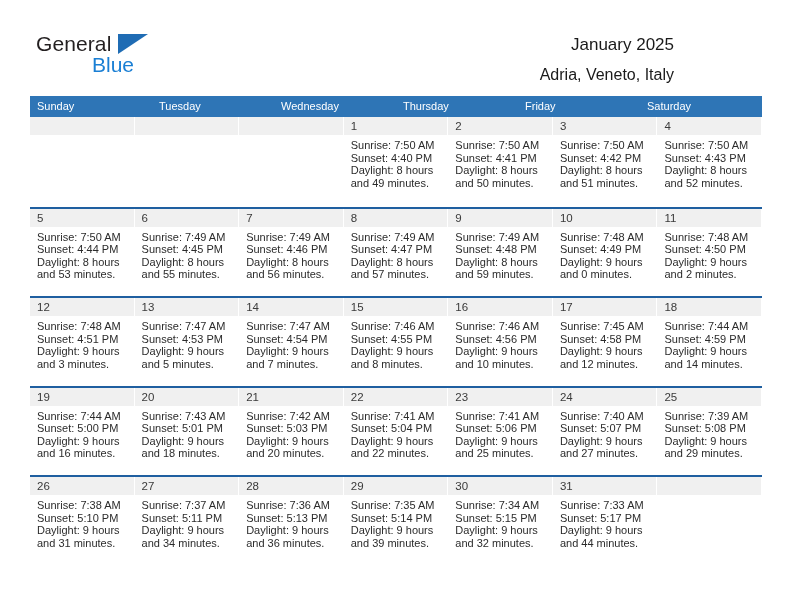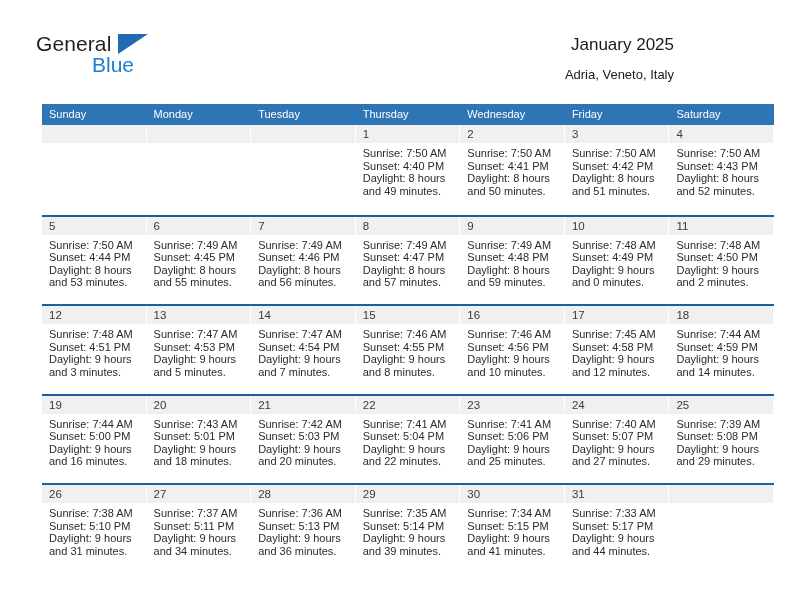--- a/index.html
+++ b/index.html
@@ -69,34 +69,33 @@
     top: 30px;
     text-align: right;
   }
   .cal-title {
     font-size: 17px;
     color: #1a1a1a;
     line-height: 30px;
     white-space: nowrap;
   }
   .cal-subtitle {
-    font-size: 13px;
+    font-size: 16px;
     color: #1a1a1a;
     line-height: 22px;
     margin-top: 4px;
     white-space: nowrap;
   }
 
   
   .calendar {
     position: absolute;
     left: 30px;
-    top: 104px;
+    top: 96px;
     width: 732px;
-    margin-left: 12px;
   }
   .weekday-row {
     display: flex;
     width: 732px;
     height: 21px;
     background: #2e75b6;
   }
   .weekday {
     flex: 1 1 0;
     color: #ffffff;
@@ -157,24 +156,23 @@
       <div class="cal-title">January 2025</div>
       <div class="cal-subtitle">Adria, Veneto, Italy</div>
     </div>
 
   </div>
 
   <div class="calendar">
 
     <div class="weekday-row">
       <div class="weekday">Sunday</div>
-      <div class="weekday">Monday</div>
       <div class="weekday">Tuesday</div>
+      <div class="weekday">Wednesday</div>
       <div class="weekday">Thursday</div>
-      <div class="weekday">Wednesday</div>
       <div class="weekday">Friday</div>
       <div class="weekday">Saturday</div>
     </div>
 
     <div id="weeks-container">
         <div class="week-row first">
           <div class="day-cell empty">
             <div class="day-num-band"></div>
             <div class="day-body">
               <div></div>
@@ -469,21 +467,21 @@
               <div>Daylight: 9 hours</div>
               <div>and 39 minutes.</div>
             </div>
           </div>
           <div class="day-cell">
             <div class="day-num-band">30</div>
             <div class="day-body">
               <div>Sunrise: 7:34 AM</div>
               <div>Sunset: 5:15 PM</div>
               <div>Daylight: 9 hours</div>
-              <div>and 41 minutes.</div>
+              <div>and 32 minutes.</div>
             </div>
           </div>
           <div class="day-cell">
             <div class="day-num-band">31</div>
             <div class="day-body">
               <div>Sunrise: 7:33 AM</div>
               <div>Sunset: 5:17 PM</div>
               <div>Daylight: 9 hours</div>
               <div>and 44 minutes.</div>
             </div>

